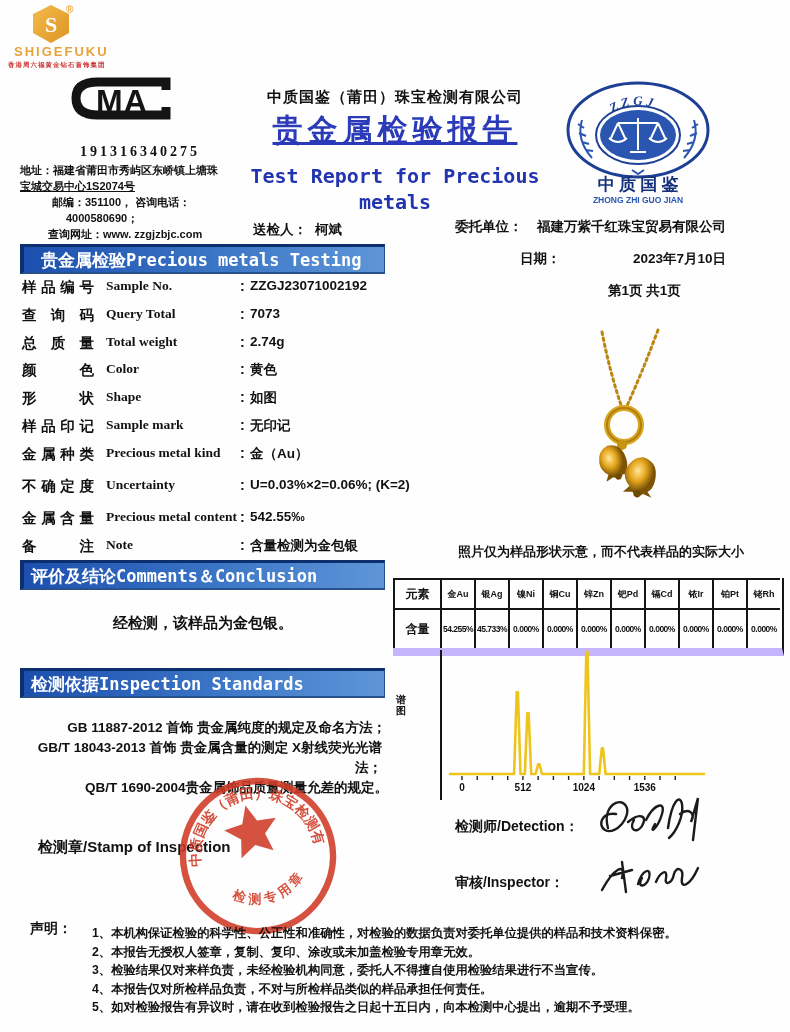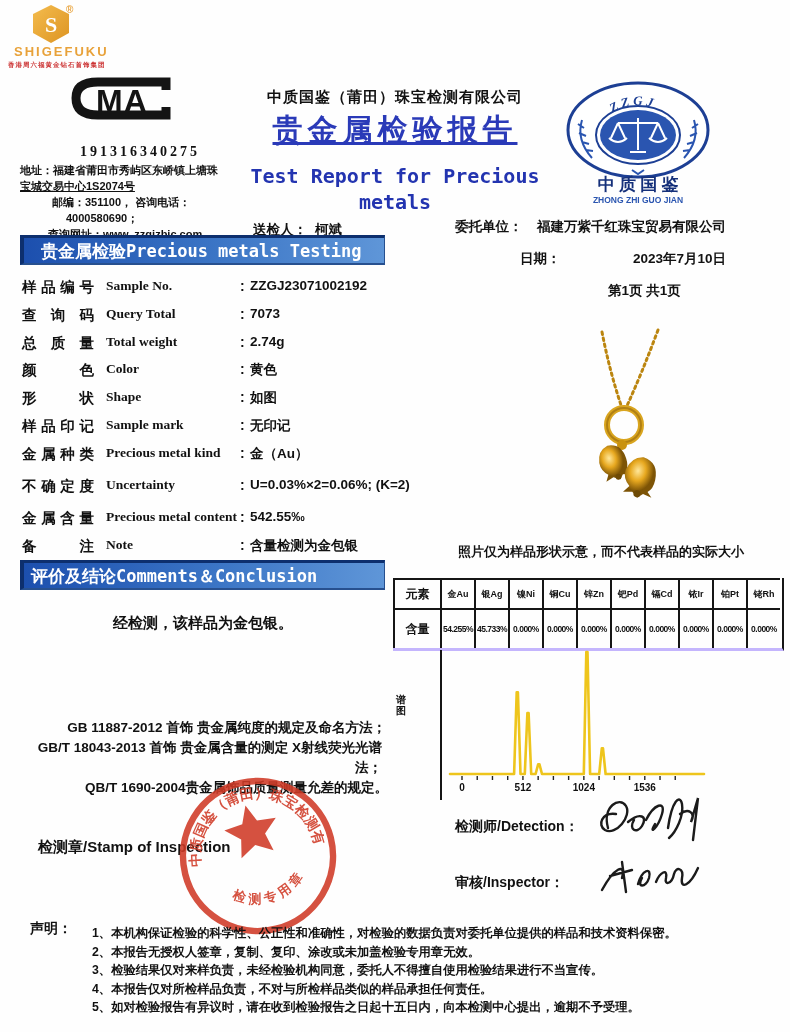--- a/index.html
+++ b/index.html
@@ -28,21 +28,21 @@
   
   .row{height:22px;}
   .cn-label{position:absolute;left:22px;width:72px;font-size:14.5px;font-weight:bold;
      text-align:justify;text-align-last:justify;}
   .en-label{position:absolute;left:106px;font-size:13.5px;font-weight:bold;
      font-family:"Liberation Serif","DejaVu Serif",serif;white-space:nowrap;}
   .colon{position:absolute;left:240px;font-size:14px;font-weight:bold;}
   .val{position:absolute;left:250px;font-size:13.5px;font-weight:bold;white-space:nowrap;}
   .std{font-size:13.5px;font-weight:bold;line-height:20px;text-align:right;}
   
-  .etable{left:393px;top:578px;width:389px;border-right:2px solid #151515;border-bottom:3px solid #c4b5fd;
+  .etable{left:393px;top:578px;width:389px;border-right:2px solid #151515;border-bottom:8px solid #c4b5fd;
      display:grid;grid-template-columns:47px repeat(10,34px);grid-template-rows:30px 40px;}
   .ecell{border-left:2px solid #151515;border-top:2px solid #151515;display:flex;align-items:center;justify-content:center;
      font-weight:bold;overflow:hidden;}
   .ehead{font-size:9px;}
   .eval{font-size:8.5px;letter-spacing:-0.5px;}
   .ekey{font-size:12px;}
   .spec-row{left:440px;top:650px;width:342px;height:150px;border-left:2px solid #151515;}
   .spec-label{left:396px;top:694px;width:12px;font-size:10px;font-weight:bold;line-height:11px;word-break:break-all;}
   .caption{font-size:13px;font-weight:bold;}
   .sig-label{font-size:14px;font-weight:bold;}
@@ -116,21 +116,21 @@
   </div>
 
   <div class="abs kv" style="left:253px;top:221px;">送检人：</div>
   <div class="abs kv" style="left:315px;top:221px;">柯斌</div>
   <div class="abs kv" style="left:455px;top:218px;">委托单位：</div>
   <div class="abs kv" style="left:537px;top:218px;">福建万紫千红珠宝贸易有限公司</div>
   <div class="abs kv" style="left:520px;top:250px;">日期：</div>
   <div class="abs kv" style="left:633px;top:250px;">2023年7月10日</div>
   <div class="abs kv" style="left:608px;top:282px;">第1页 共1页</div>
 
-  <div class="abs banner" style="top:235px;padding-left:17px;">贵金属检验Precious metals Testing</div>
+  <div class="abs banner" style="top:244px;padding-left:17px;">贵金属检验Precious metals Testing</div>
 
   <div>
     <div class="abs row" style="top:278px;left:0;width:420px;">
       <span class="cn-label">样品编号</span>
         <span class="en-label">Sample No.</span>
         <span class="colon">:</span>
         <span class="val">ZZGJ23071002192</span>
     </div>
     <div class="abs row" style="top:306px;left:0;width:420px;">
       <span class="cn-label">查询码</span>
@@ -184,20 +184,21 @@
       <span class="cn-label">备注</span>
         <span class="en-label">Note</span>
         <span class="colon">:</span>
         <span class="val">含量检测为金包银</span>
     </div>
   </div>
 
   <div class="abs banner" style="top:560px;">评价及结论Comments＆Conclusion</div>
   <div class="abs" style="left:113px;top:614px;font-size:15px;font-weight:bold;">经检测，该样品为金包银。</div>
 
+  <div class="abs banner" style="top:668px;">检测依据Inspection Standards</div>
   <div class="abs std" style="left:30px;top:718px;width:356px;">GB 11887-2012 首饰 贵金属纯度的规定及命名方法；</div>
   <div class="abs std" style="left:20px;top:738px;width:362px;text-align:right;">GB/T 18043-2013 首饰 贵金属含量的测定 X射线荧光光谱法；</div>
   <div class="abs std" style="left:38px;top:778px;width:350px;">QB/T 1690-2004贵金属饰品质量测量允差的规定。</div>
 
   <div class="abs" style="left:38px;top:838px;font-size:15px;font-weight:bold;">检测章/Stamp of Inspection</div>
 
   <div class="abs stamp-wrap">
     <svg width="172" height="166" viewBox="0 0 172 166">
       <g transform="rotate(-14 86 84)">
         <circle cx="86" cy="84" r="75" fill="none" stroke="#d03a26" stroke-width="6.5"></circle>

